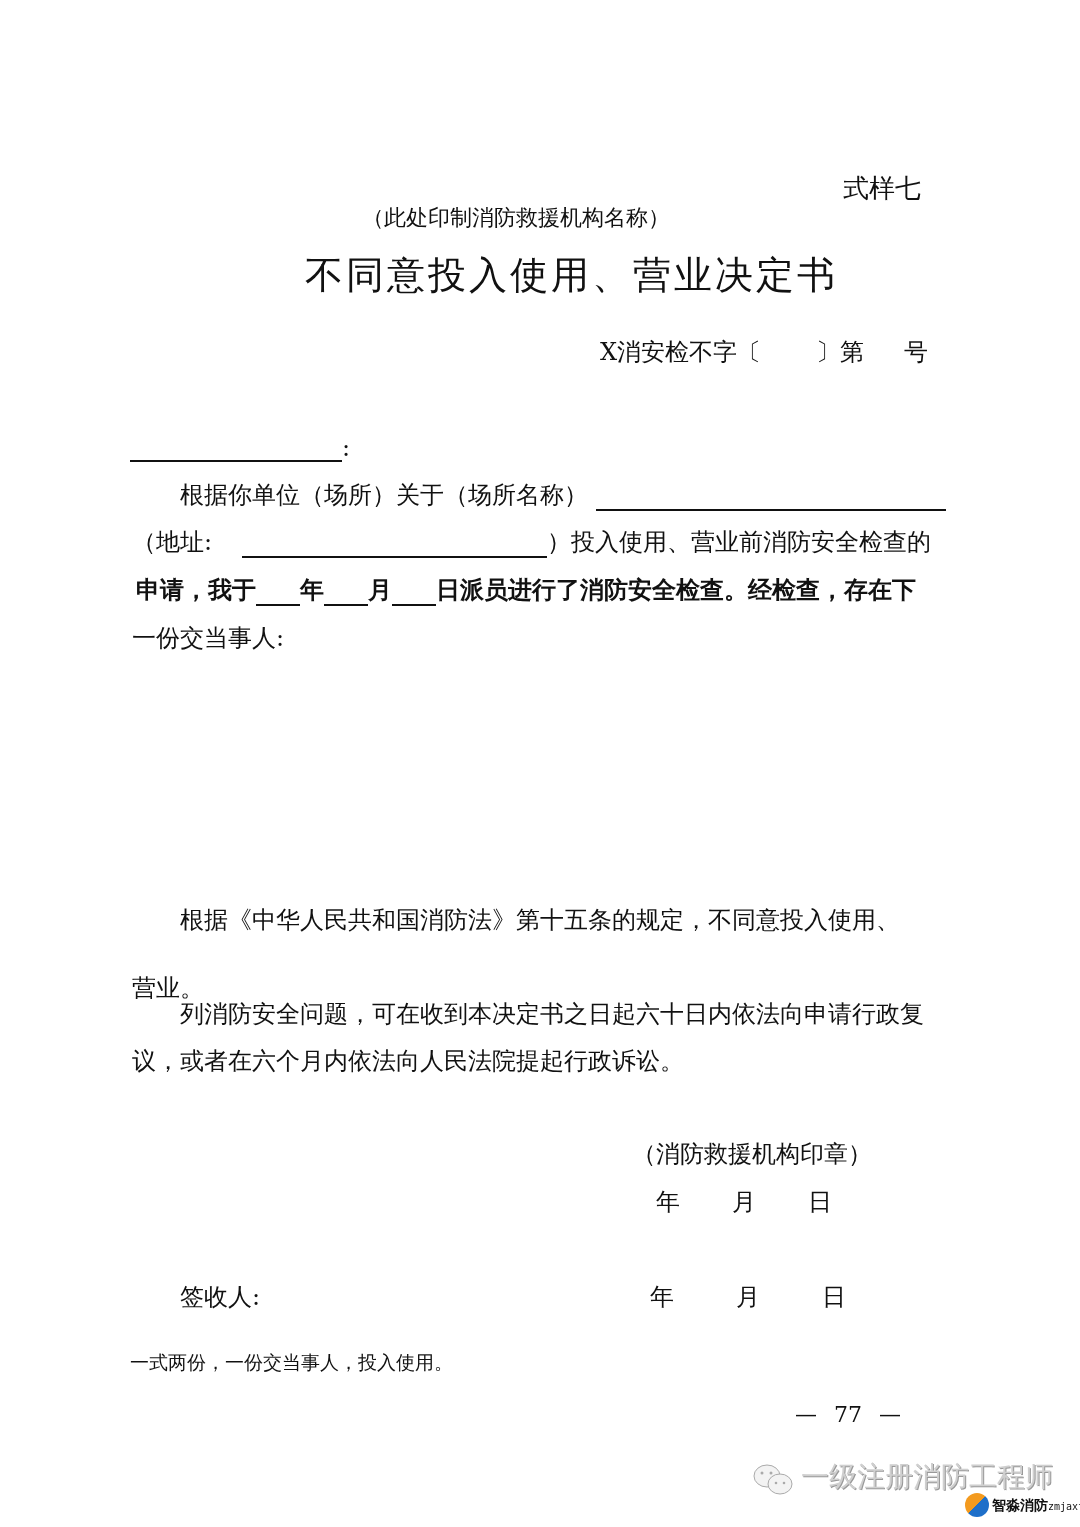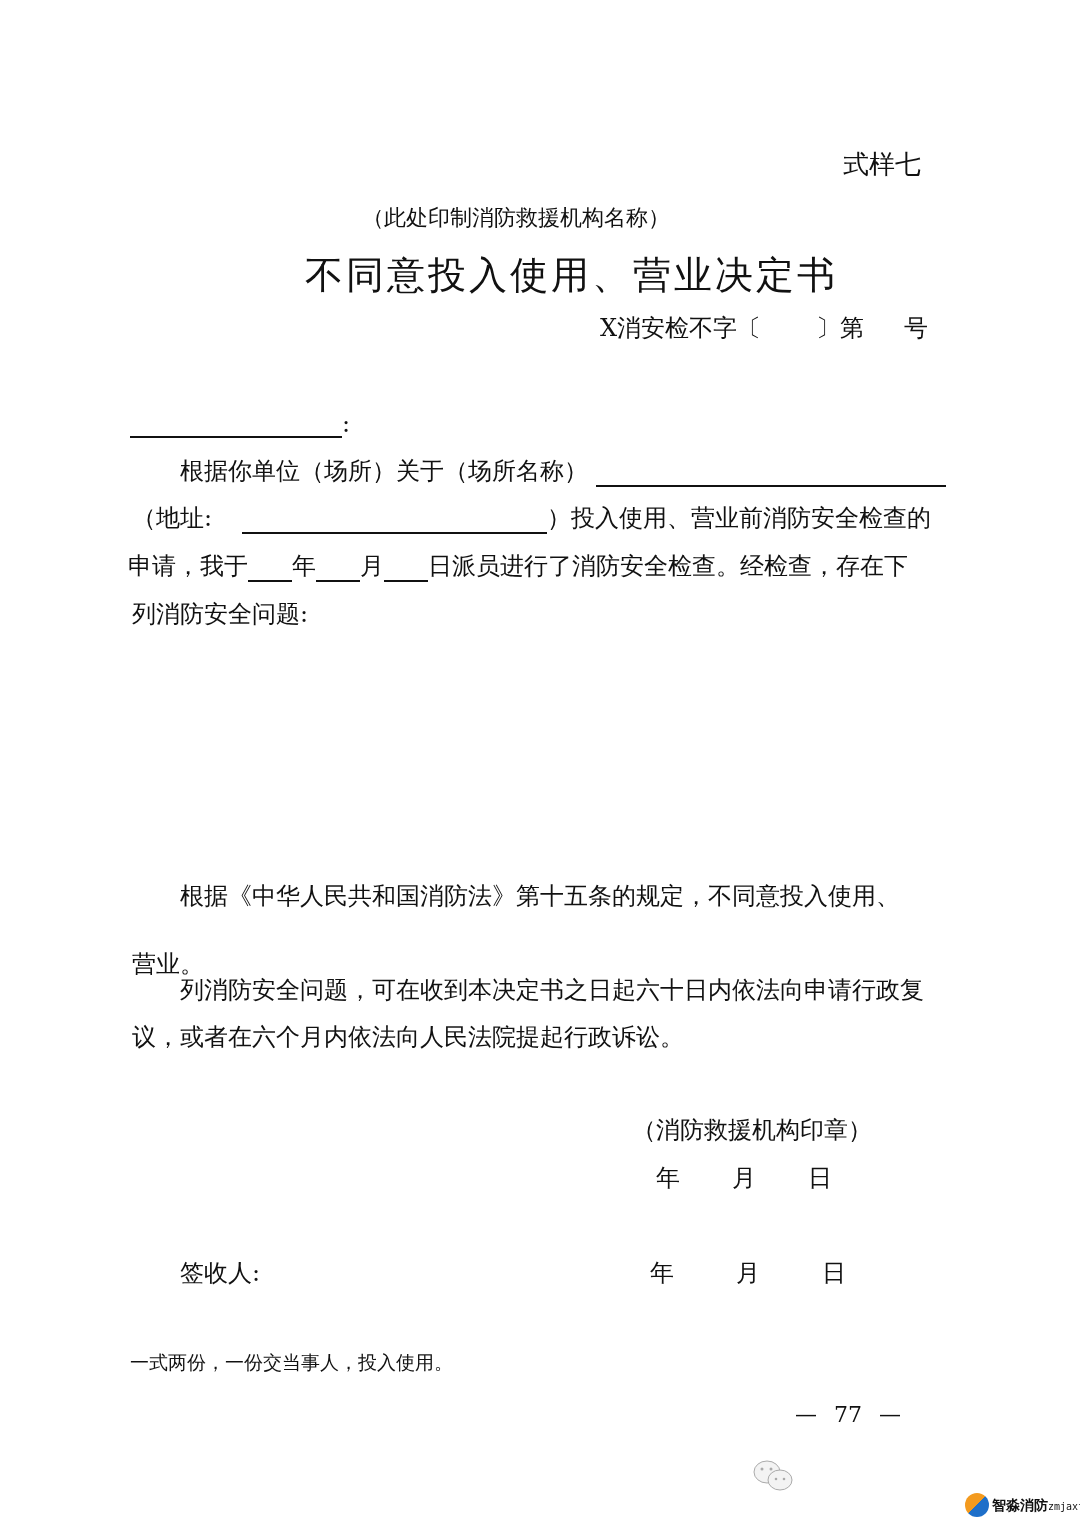--- a/index.html
+++ b/index.html
@@ -1,19 +1,19 @@
 <!DOCTYPE html>
 <html><head>
 <meta charset="utf-8">
 <style>
   html, body { margin:0; padding:0; background:#ffffff; }
   body { width:1080px; height:1527px; position:relative; overflow:hidden;
          font-family:"DejaVu Serif","Liberation Serif",serif; color:#111; }
   .abs { position:absolute; white-space:nowrap; }
-  .t24 { font-size:24px; }
+  .t24 { font-size:24px;margin-top:24px; }
   .t22 { font-size:22px; }
   .title { font-size:38px; font-family:"DejaVu Sans","Liberation Sans",sans-serif; letter-spacing:3px; }
   .line { display:inline-block; border-bottom:2px solid #111; vertical-align:bottom; }
   .wm { color:#cfcfcf; font-family:"DejaVu Sans",sans-serif; font-size:28px; text-shadow:1px 1px 0 #999; }
 </style>
 </head>
 <body>
 
 <div class="abs t24" style="left:843px;top:147px;font-size:26px;">式样七</div>
 <div class="abs t22" style="left:362px;top:203px;">（此处印制消防救援机构名称）</div>
@@ -27,24 +27,24 @@
   <span class="line" style="width:212px;height:28px;"></span><span>:</span>
 </div>
 
 <div class="abs t24" style="left:180px;top:455px;">
   <span>根据你单位（场所）关于（场所名称）</span>
   <span class="line" style="width:350px;height:28px;"></span>
 </div>
 <div class="abs t24" style="left:132px;top:502px;">
   <span>（地址:</span><span style="display:inline-block;width:30px"></span><span class="line" style="width:305px;height:28px;"></span><span>）投入使用、营业前消防安全检查的</span>
 </div>
-<div class="abs t24" style="left:128px;top:550px;">
+<div class="abs t24" style="left:136px;top:550px;font-weight:bold;">
   <span>申请，我于</span><span class="line" style="width:44px;height:28px;"></span><span>年</span><span class="line" style="width:44px;height:28px;"></span><span>月</span><span class="line" style="width:44px;height:28px;"></span><span>日派员进行了消防安全检查。经检查，存在下</span>
 </div>
-<div class="abs t24" style="left:132px;top:598px;">列消防安全问题:</div>
+<div class="abs t24" style="left:132px;top:598px;">一份交当事人:</div>
 
 <div class="abs t24" style="left:180px;top:880px;">根据《中华人民共和国消防法》第十五条的规定，不同意投入使用、</div>
 <div class="abs t24" style="left:132px;top:948px;">营业。</div>
 <div class="abs t24" style="left:180px;top:974px;">列消防安全问题，可在收到本决定书之日起六十日内依法向申请行政复</div>
 <div class="abs t24" style="left:132px;top:1021px;">议，或者在六个月内依法向人民法院提起行政诉讼。</div>
 
 <div class="abs t24" style="left:632px;top:1114px;">（消防救援机构印章）</div>
 <div class="abs t24" style="left:656px;top:1162px;">
   <span>年</span><span style="display:inline-block;width:52px"></span><span>月</span><span style="display:inline-block;width:52px"></span><span>日</span>
 </div>
@@ -61,20 +61,21 @@
   <span style="display:inline-block;vertical-align:middle;">
     <svg width="44" height="36" viewBox="0 0 44 36">
         <ellipse cx="15" cy="14" rx="13" ry="11" fill="#f3f3f3" stroke="#aaa"></ellipse>
         <ellipse cx="28" cy="22" rx="12" ry="10" fill="#f3f3f3" stroke="#aaa"></ellipse>
         <circle cx="10" cy="11" r="1.5" fill="#aaa"></circle>
         <circle cx="19" cy="11" r="1.5" fill="#aaa"></circle>
         <circle cx="24" cy="21" r="1.3" fill="#aaa"></circle>
         <circle cx="32" cy="21" r="1.3" fill="#aaa"></circle>
       </svg>
   </span>
+  <span class="wm">一级注册消防工程师</span>
 </div>
 <div class="abs" style="left:965px;top:1493px;display:flex;align-items:center;">
   <span style="display:inline-block;width:24px;height:24px;border-radius:50%;background:linear-gradient(135deg,#f39a1e 50%,#1e6fc9 50%);margin-right:3px;"></span>
   <span style="display:flex;line-height:1;align-items:flex-end;">
     <span style="font-size:14px;font-weight:bold;font-family:'DejaVu Sans',sans-serif;">智淼消防</span>
     <span style="font-size:10px;font-family:'DejaVu Sans Mono',monospace;">zmjaxf.com</span>
   </span>
 </div>
 
 </body></html>

